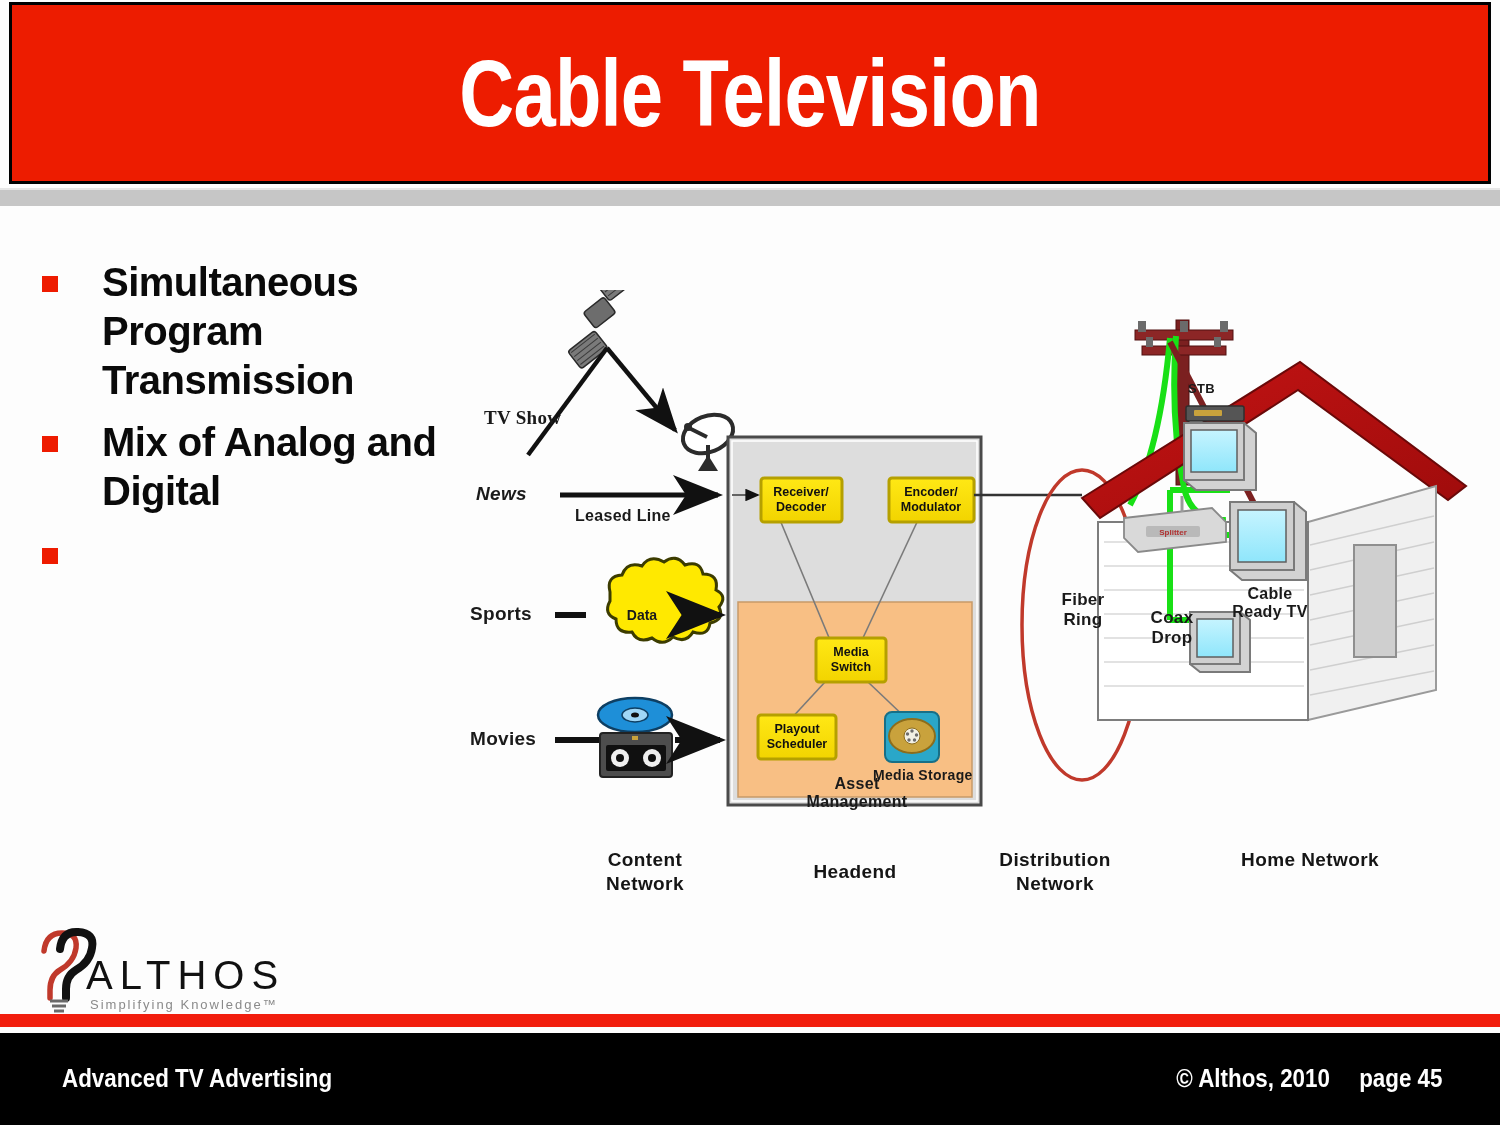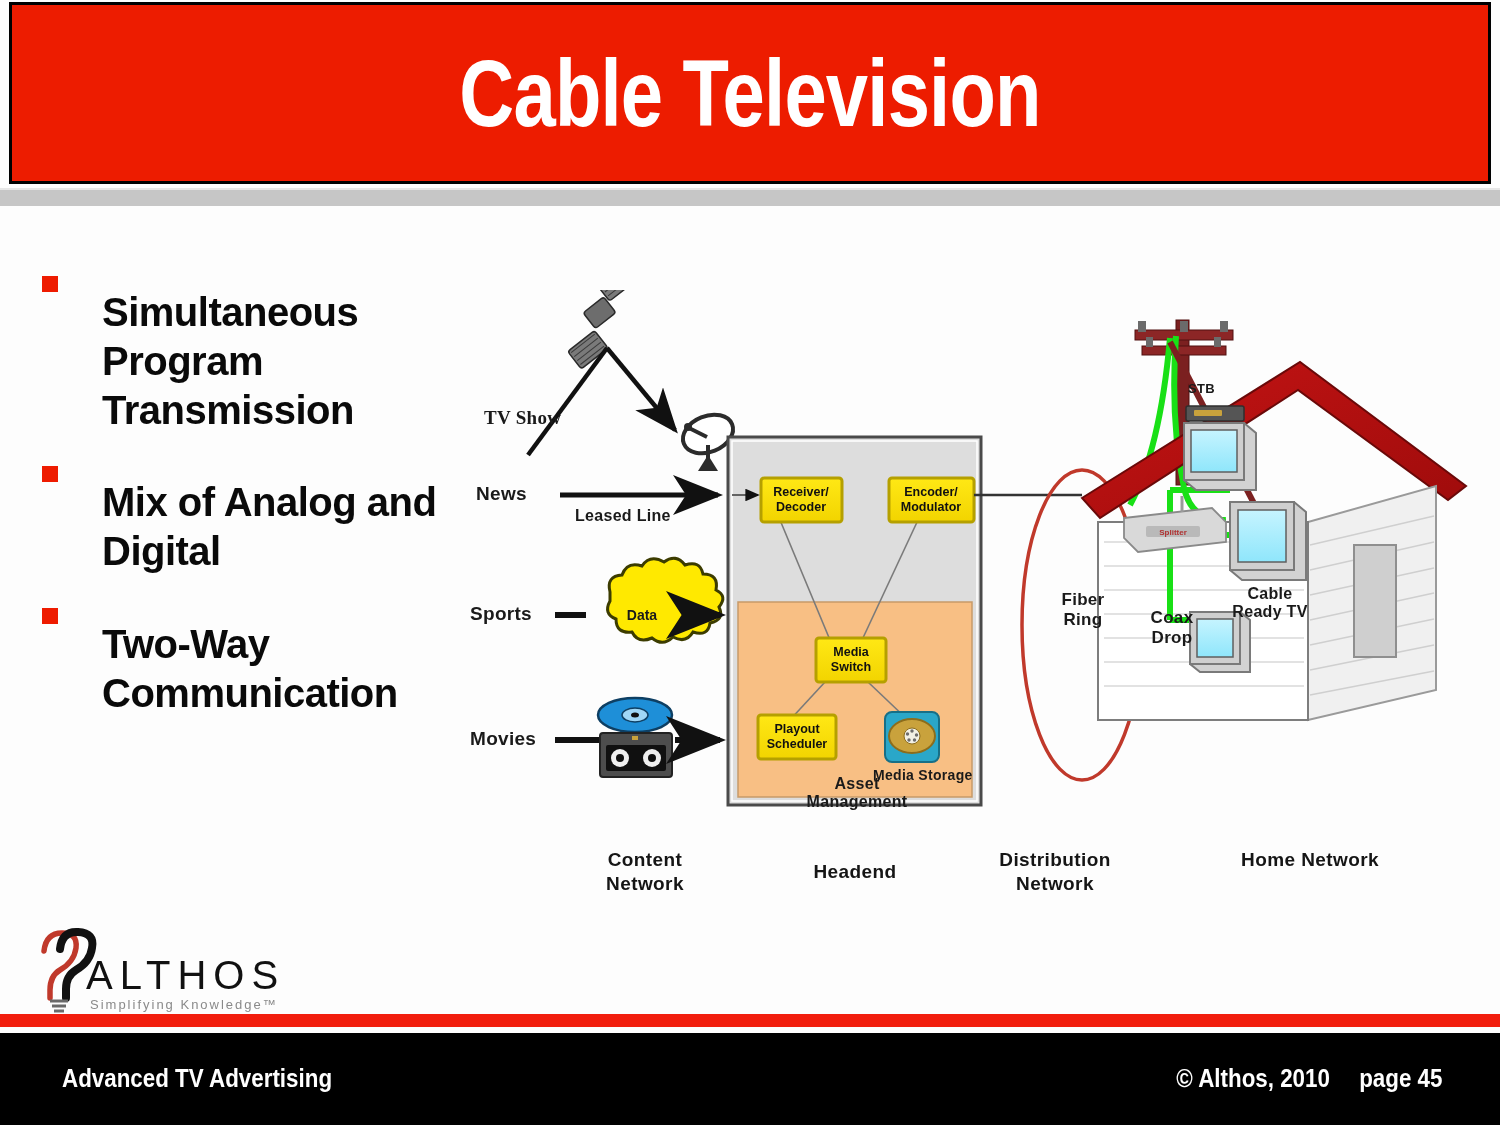--- a/index.html
+++ b/index.html
@@ -43,21 +43,20 @@
   
   .bullets{position:absolute;left:42px;top:258px;width:420px;}
   .bullet-row{display:flex;align-items:flex-start;margin-bottom:14px;}
   .bullet-mark{
     width:16px;height:16px;background:#ee1b00;flex:0 0 auto;
     margin-top:18px;margin-right:44px;
   }
   .bullet-text{
     font-size:40px;font-weight:bold;color:#0a0a0a;line-height:1.22;
     letter-spacing:-0.5px;
-    margin-top:30px;
   }
 
   
   .diagram{position:absolute;left:470px;top:290px;width:1010px;height:620px;}
   .diagram svg{display:block;}
 
   .dlabel{
     position:absolute;font-weight:bold;color:#1a1a1a;text-align:center;
     line-height:1.15;letter-spacing:0.3px;
   }
@@ -112,21 +111,20 @@
       <span class="bullet-text">Simultaneous Program Transmission</span>
     </div>
 
     <div class="bullet-row">
       <span class="bullet-mark"></span>
       <span class="bullet-text">Mix of Analog and Digital</span>
     </div>
 
     <div class="bullet-row">
       <span class="bullet-mark"></span>
-      <span class="bullet-text">Two-Way Communication</span>
     </div>
 
   </div>
 
   <div class="diagram">
     <svg width="1010" height="620" viewBox="0 0 1010 620" xmlns="http://www.w3.org/2000/svg">
       <defs>
         <marker id="bigArrow" markerWidth="10" markerHeight="8" refX="9" refY="4" orient="auto">
           <path d="M0,0 L10,4 L0,8 L2.6,4 Z" fill="#111"></path>
         </marker>
@@ -337,21 +335,21 @@
       <g>
         <path d="M720,322 L770,322 L780,330 L780,382 L730,382 L720,374 Z" fill="#d2d2d2" stroke="#7a7a7a" stroke-width="2"></path>
         <rect x="720" y="322" width="50" height="52" fill="#cfcfcf" stroke="#7a7a7a" stroke-width="2"></rect>
         <rect x="727" y="329" width="36" height="38" fill="url(#gScreen)" stroke="#5f5f5f" stroke-width="1.5"></rect>
       </g>
 
     </svg>
 
     <div class="dlabel" style="left:14px;top:117px;font-size:19px;font-family:Liberation Serif, serif;">TV Show</div>
 
-    <div class="dlabel" style="left:6px;top:193px;font-size:19px;">News</div>
+    <div class="dlabel" style="left:6px;top:193px;font-size:19px;font-style:italic;">News</div>
 
     <div class="dlabel" style="left:105px;top:217px;font-size:16px;">Leased Line</div>
 
     <div class="dlabel" style="left:0px;top:313px;font-size:19px;">Sports</div>
 
     <div class="dlabel" style="left:0px;top:438px;font-size:19px;">Movies</div>
 
     <div class="dlabel" style="left:403px;top:477px;font-size:14px;">Media Storage</div>
 
     <div class="dlabel" style="left:317px;top:485px;font-size:16px;width:140px;">Asset Management</div>

